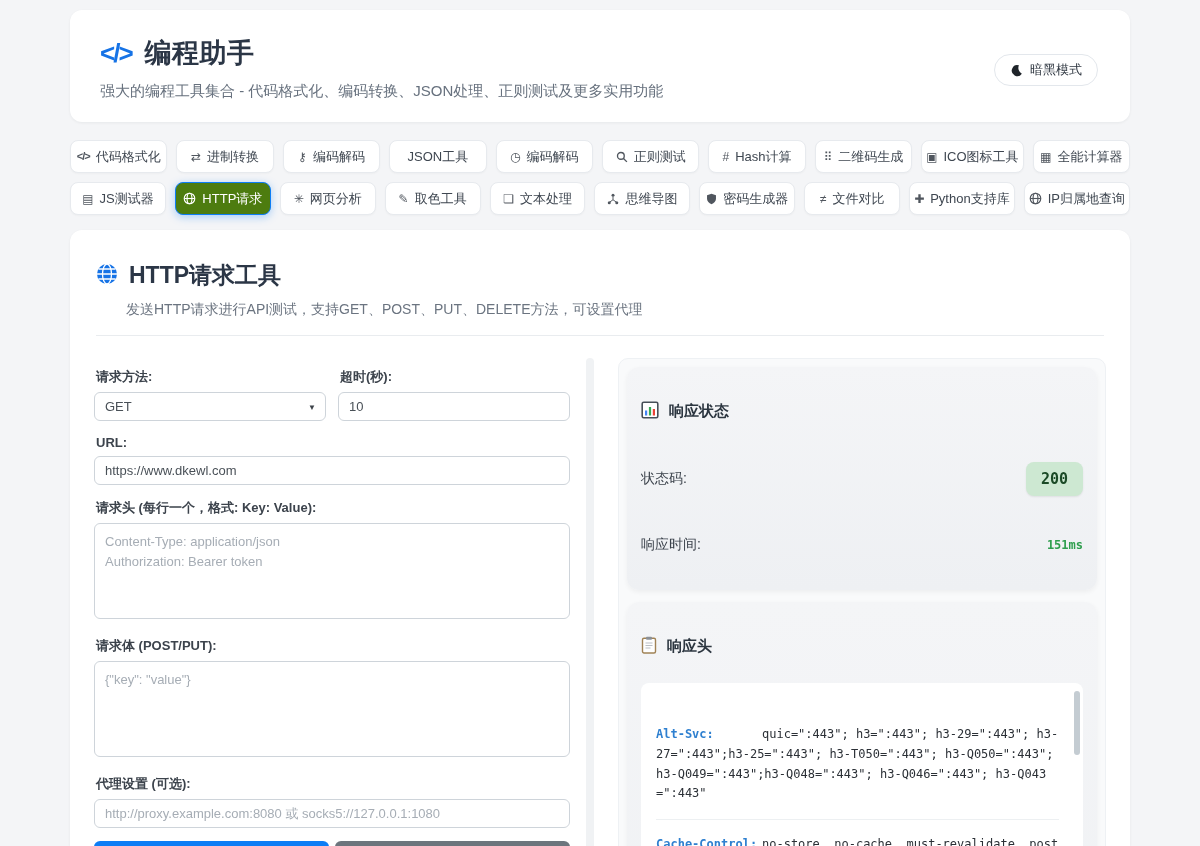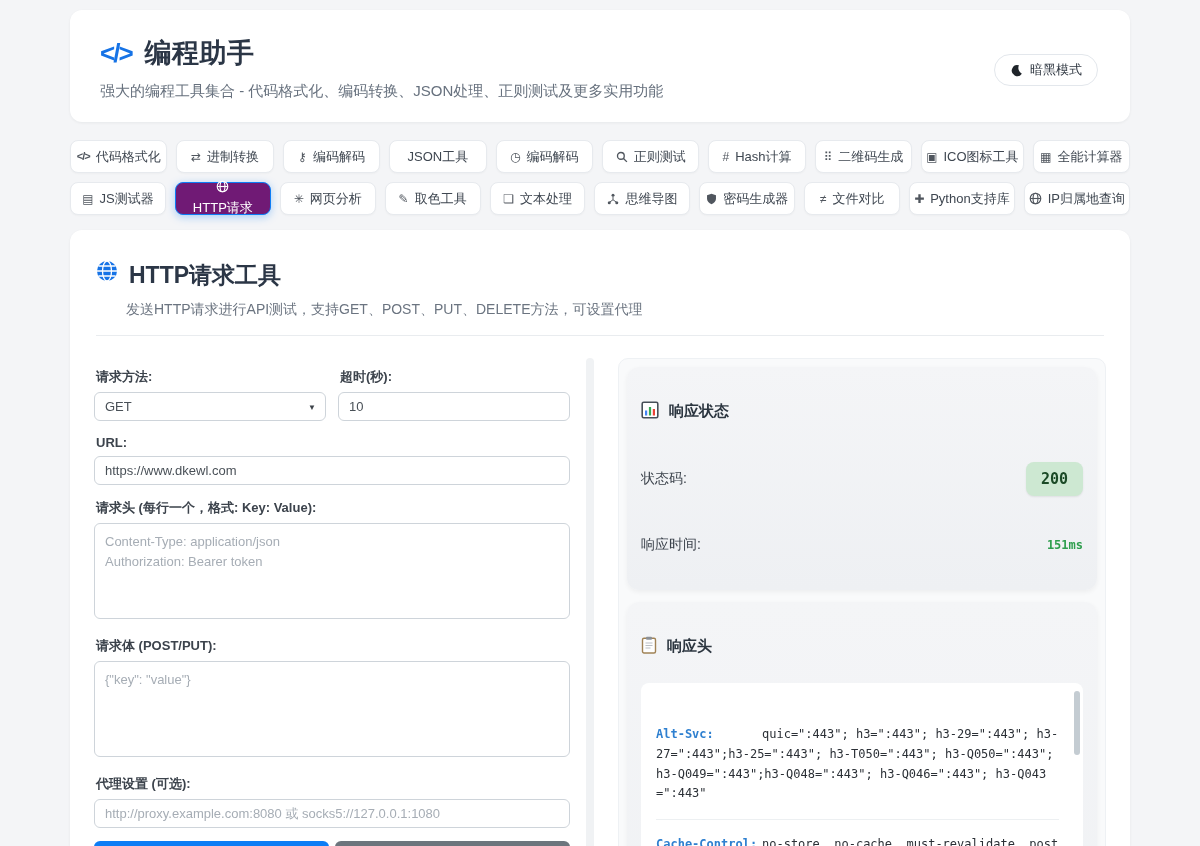--- a/index.html
+++ b/index.html
@@ -18,31 +18,31 @@
     background:#fff; border:1px solid #e3e7ec; border-radius:999px; padding:6px 15px;
     font-size:13px; color:#2e3640; cursor:pointer; }
 
   
   .toolbar { position:absolute; left:70px; top:140px; width:1060px; display:flex; flex-direction:column; gap:9px; }
   .toolbar-row { display:flex; gap:9px; }
   .tool-btn { flex:1; height:33px; display:flex; align-items:center; justify-content:center; gap:6px;
     background:#fff; border:1px solid #e7eaee; border-radius:8px; font-size:13px; color:#3e4650;
     box-shadow:0 1px 2px rgba(0,0,0,.03); cursor:pointer; white-space:nowrap; padding:0 4px;
     font-family:inherit; }
-  .tool-btn.active { background:#701a75; border-color:#0d7df5; color:#fff; box-shadow:0 2px 8px rgba(13,125,245,.35);flex-direction:column; }
+  .tool-btn.active { background:#4d7c0f; border-color:#0d7df5; color:#fff; box-shadow:0 2px 8px rgba(13,125,245,.35); }
   .tb-icon { font-size:12px; line-height:1; display:inline-flex; align-items:center; color:#50565e; }
   .tool-btn.active .tb-icon { color:#fff; }
   .tb-icon svg { display:block; }
   .tb-icon.code-txt { font-size:11px; font-weight:700; letter-spacing:-1px; }
 
   
   .main-card { position:absolute; left:70px; top:230px; width:1060px; height:616px;
     background:#fff; border-radius:12px 12px 0 0; box-shadow:0 1px 3px rgba(20,30,40,.06);
     padding:24px 24px 0 24px; overflow:hidden; }
-  .tool-header { display:flex; gap:11px; margin:6px 0 0 2px; }
+  .tool-header { display:flex; align-items:center; gap:11px; margin:6px 0 0 2px; }
   .tool-title { font-size:23px; font-weight:800; color:#2b3646; }
   .tool-desc { margin:10px 0 0 32px; color:#6b7480; font-size:14px; }
   .hdivider-main { height:1px; background:#e9ecef; margin:16px 2px 0 2px; }
 
   .columns { display:flex; align-items:stretch; margin-top:22px; }
   .form-col { width:476px; }
   .col-strip { width:8px; background:#f0f2f4; border-radius:4px; margin:0 24px 0 16px; min-height:506px; }
   .results-col { flex:1; background:#f9fafb; border:1px solid #eef1f4; border-radius:10px; padding:8px; }
 
   

